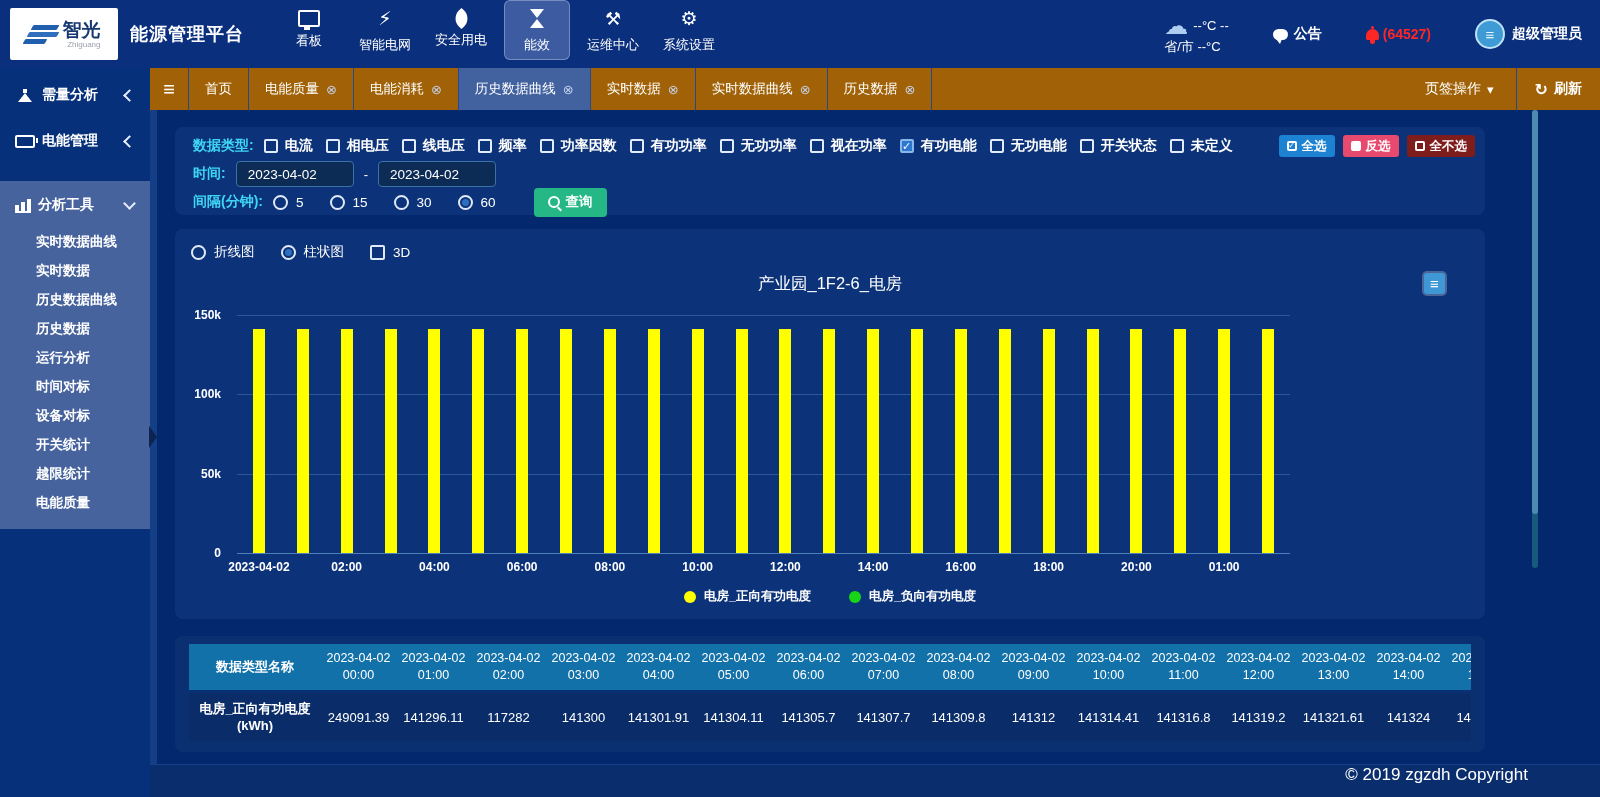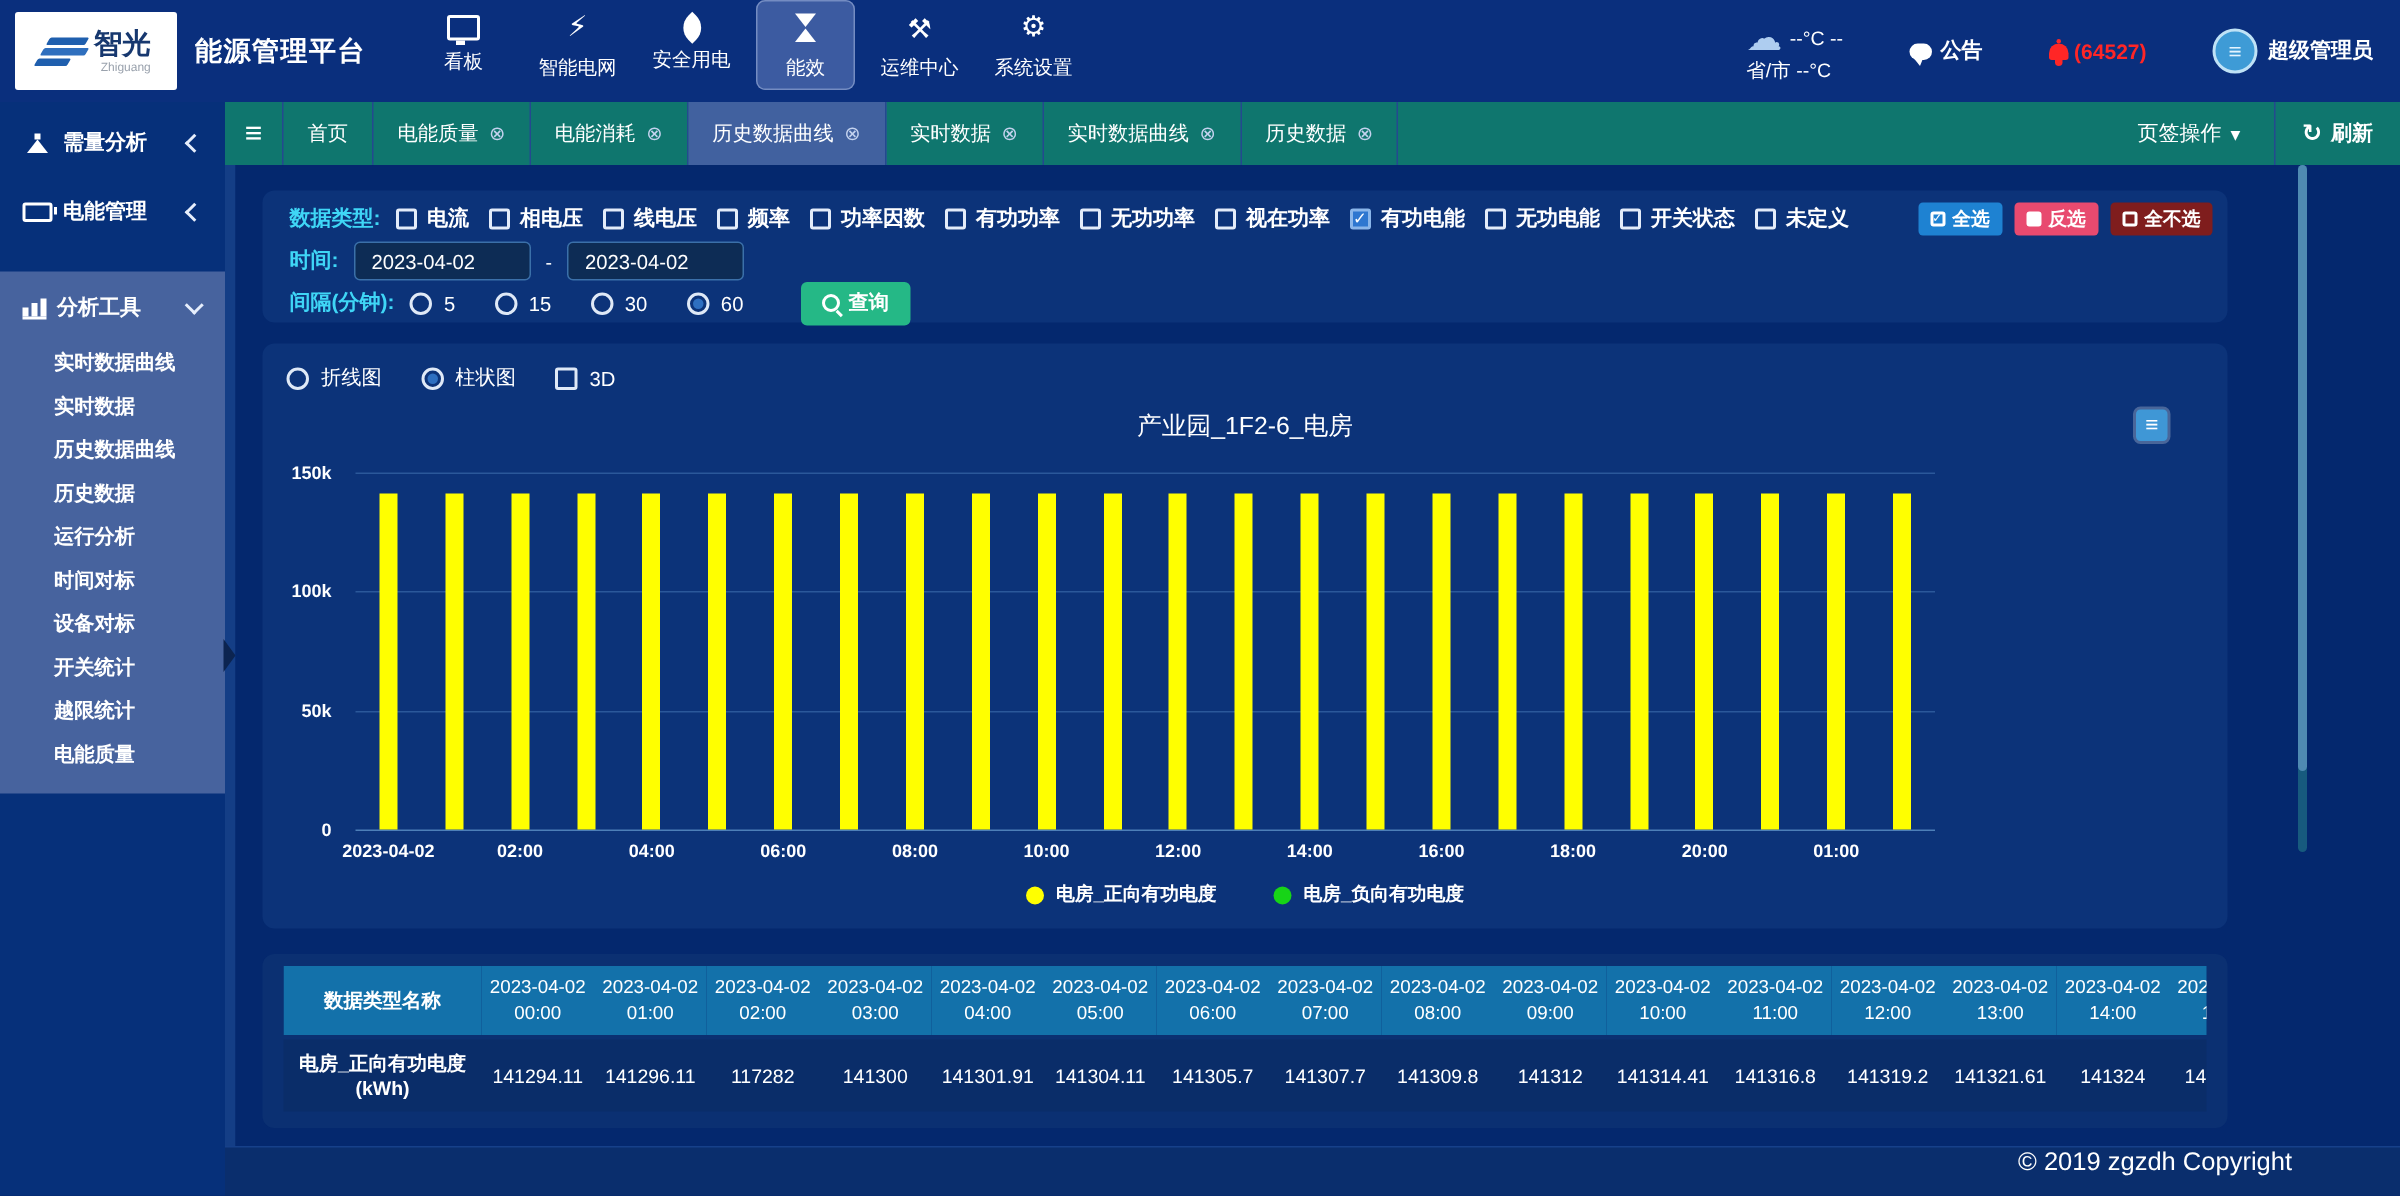--- a/index.html
+++ b/index.html
@@ -67,21 +67,21 @@
   .flask-icon{display:flex;flex-direction:column;align-items:center;}
   .flask-icon::before{content:"";width:4px;height:4px;background:#fff;}
   .flask-icon::after{content:"";width:0;height:0;border-left:7px solid transparent;border-right:7px solid transparent;border-bottom:9px solid #fff;}
   .battery-icon{position:relative;width:16px;height:9px;border:2px solid #fff;border-radius:2px;}
   .battery-icon::after{content:"";position:absolute;right:-5px;top:1px;width:2px;height:5px;background:#fff;}
   .chart-icon{width:16px;height:14px;border-bottom:2px solid #fff;background-image:linear-gradient(#fff,#fff),linear-gradient(#fff,#fff),linear-gradient(#fff,#fff);background-size:4px 6px,4px 9px,4px 12px;background-position:0 100%,6px 100%,12px 100%;background-repeat:no-repeat;}
   
   .divider{position:absolute;left:150px;top:110px;width:7px;bottom:32px;background:#143e86;}
   .collapse-handle{position:absolute;left:149px;top:426px;width:0;height:0;border-top:11px solid transparent;border-bottom:11px solid transparent;border-left:8px solid #0c2450;cursor:pointer;}
   
-  .tabbar{position:absolute;left:150px;top:68px;right:0;height:42px;background:#0f766e;display:flex;align-items:stretch;}
+  .tabbar{position:absolute;left:150px;top:68px;right:0;height:42px;background:#a16207;display:flex;align-items:stretch;}
   .burger-box{width:38px;display:flex;align-items:center;justify-content:center;border-right:1px solid #24498f;color:#fff;font-size:20px;cursor:pointer;}
   .burger-icon::before{content:"≡";}
   .tab{display:flex;align-items:center;padding:0 16px;color:#fff;font-size:13.5px;border-right:1px solid #24498f;cursor:pointer;gap:7px;white-space:nowrap;}
   .tab.active{background:#41619f;}
   .close-icon{color:#c3d2ee;font-size:13px;cursor:pointer;}
   .close-icon::before{content:"⊗";}
   .tab-right{margin-left:auto;display:flex;align-items:stretch;}
   .tab-ops{display:flex;align-items:center;gap:6px;color:#fff;font-size:14px;padding:0 22px;cursor:pointer;}
   .caret-down-icon::before{content:"▾";font-size:13px;}
   .tab-refresh{display:flex;align-items:center;gap:6px;color:#fff;font-size:14px;padding:0 18px;border-left:1px solid #24498f;cursor:pointer;font-weight:bold;}
@@ -591,21 +591,21 @@
         <div class="th">
           <div class="th-date">2023-04-02</div>
           <div class="th-time">15:00</div>
         </div>
       </div>
     <div class="trow" id="trow">
       <div class="td-first">
         <span>电房_正向有功电度</span>
         <span>(kWh)</span>
       </div>
-    <div class="td">141294.11</div>
+    <div class="td">249091.39</div>
         <div class="td">141296.11</div>
         <div class="td">117282</div>
         <div class="td">141300</div>
         <div class="td">141301.91</div>
         <div class="td">141304.11</div>
         <div class="td">141305.7</div>
         <div class="td">141307.7</div>
         <div class="td">141309.8</div>
         <div class="td">141312</div>
         <div class="td">141314.41</div>

